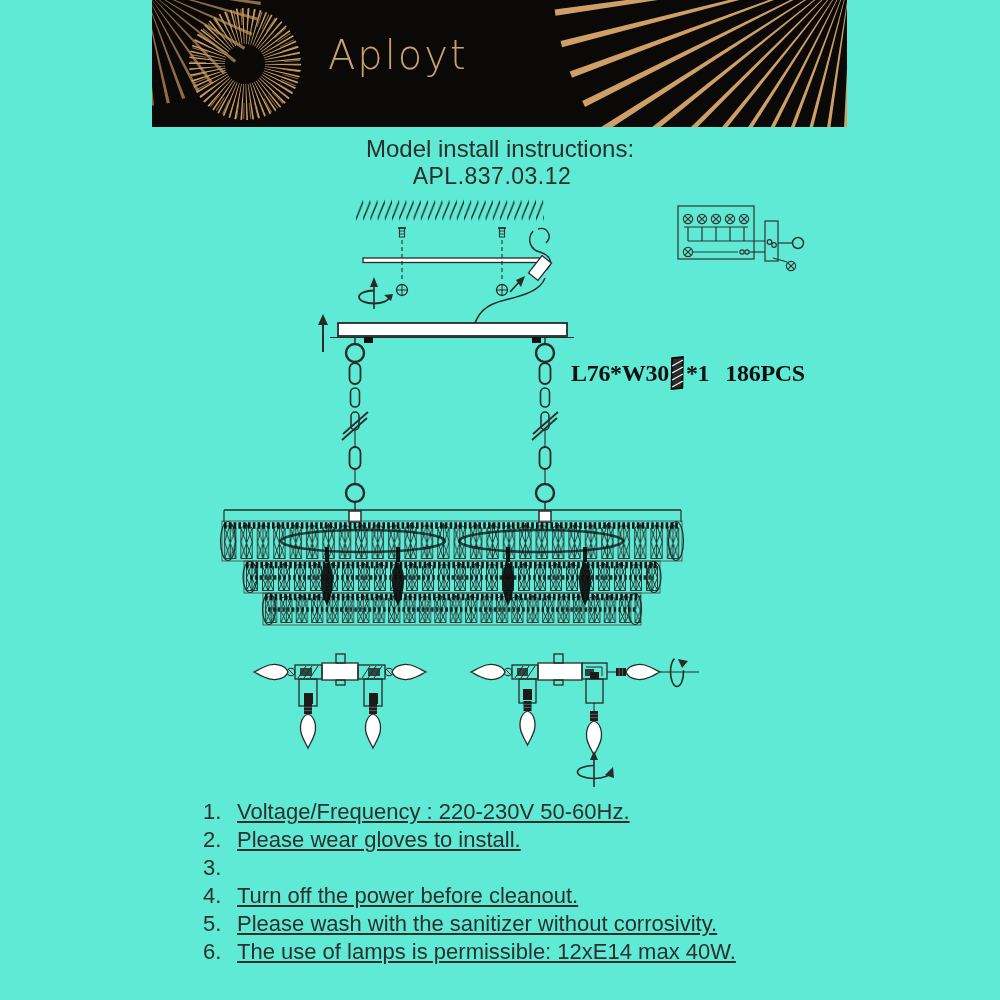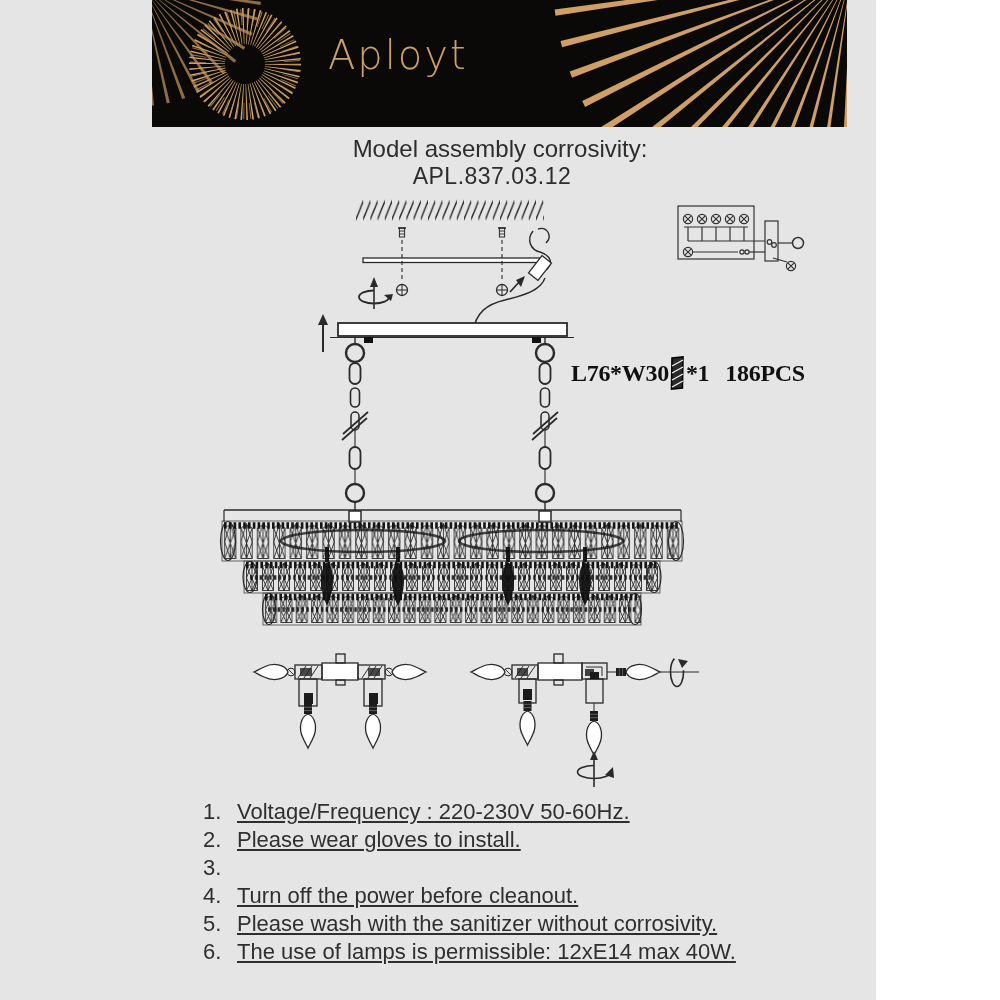--- a/index.html
+++ b/index.html
@@ -1,16 +1,16 @@
 <!DOCTYPE html>
 <html><head>
 <meta charset="utf-8">
 <style>
   html,body{margin:0;padding:0;background:#fff;}
-  .page{position:relative;width:876px;height:1000px;background:#e5e5e5;overflow:hidden;
+  .page{position:relative;width:1000px;height:1000px;background:#5eead4;overflow:hidden;
         font-family:"Liberation Sans",sans-serif;color:#2d2d2d;}
   
   .banner{position:absolute;left:152px;top:0;width:695px;height:127px;background:#0b0908;overflow:hidden;}
   .banner-art{position:absolute;left:0;top:0;}
   .wordmark{position:absolute;left:176px;top:32px;font-family:"DejaVu Sans",sans-serif;
             font-size:40px;font-weight:200;letter-spacing:2px;color:#c9a169;}
   
   .heading{position:absolute;left:150px;top:135px;width:700px;text-align:center;
            font-size:24px;font-weight:500;color:#2d2d2d;}
   .model{position:absolute;left:142px;top:163px;width:700px;text-align:center;
@@ -44,21 +44,21 @@
       <g>
         <circle cx="700" cy="-30" r="150" fill="none" stroke="#cf9f66" stroke-width="300" stroke-dasharray="3.2 12.8"></circle>
       </g>
       <g opacity="0.7">
         <circle cx="-10" cy="-14" r="60" fill="none" stroke="#c79a62" stroke-width="120" stroke-dasharray="1.6 6.4"></circle>
       </g>
     </svg>
     <div class="wordmark">Aployt</div>
   </div>
 
-  <div class="heading">Model assembly corrosivity:</div>
+  <div class="heading">Model install instructions:</div>
   <div class="model">APL.837.03.12</div>
 
   <div class="part-label">
     <span>L76*W30</span>
     <svg class="crystal-ico" width="17" height="36" viewBox="0 0 17 36">
       <path d="M3,3 L14,2 L13.4,33 L2.5,34 Z" fill="#2a2a2a" stroke="#000" stroke-width="1.6"></path>
       <path d="M3,11 L14,5 M3,18 L14,12 M3,25 L14,19 M3,32 L14,26" stroke="#efefef" stroke-width="1.4" fill="none"></path>
     </svg>
     <span>*1</span>
     <span class="pieces">186PCS</span>

